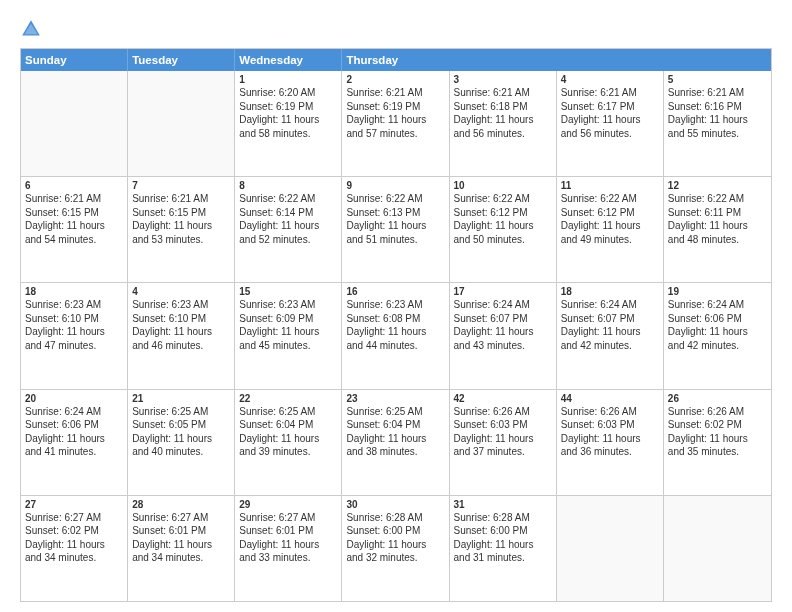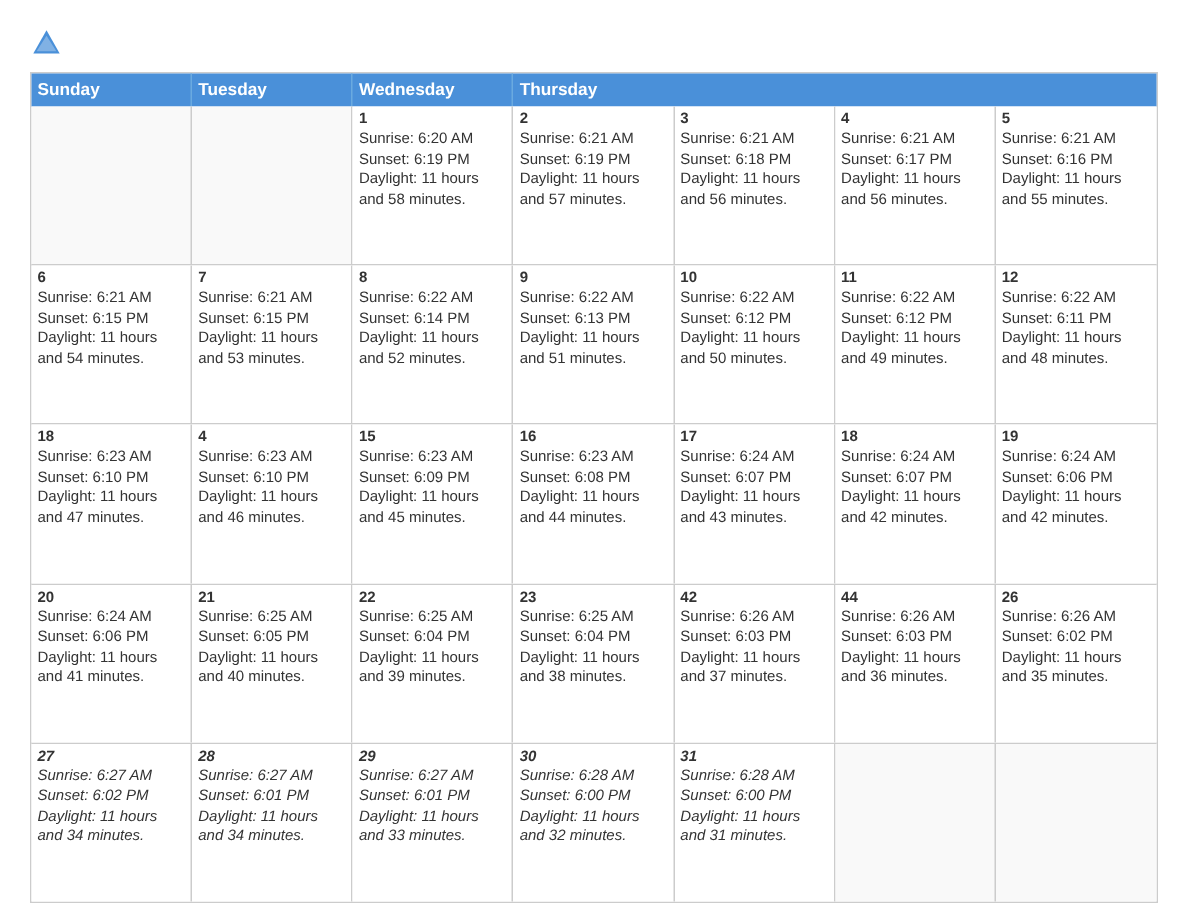--- a/index.html
+++ b/index.html
@@ -84,21 +84,21 @@
       flex: 1;
       display: flex;
       flex-direction: column;
     }
     .cal-row {
       display: grid;
       grid-template-columns: repeat(7, 1fr);
       flex: 1;
       border-bottom: 1px solid #ccc;
     }
-    .cal-row:last-child { border-bottom: none; font-style: italic; }
+    .cal-row:last-child { border-bottom: none; }
     .cal-cell {
       border-right: 1px solid #ccc;
       padding: 3px 4px;
       font-size: 9.2px;
       color: #333;
       background: #fff;
       vertical-align: top;
     }
     .cal-cell:last-child { border-right: none; }
     .cal-cell.empty { background: #f9f9f9; }

